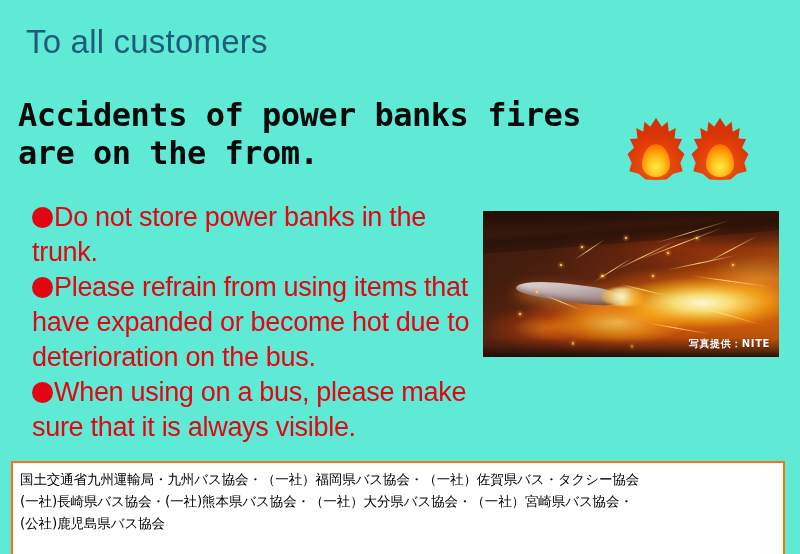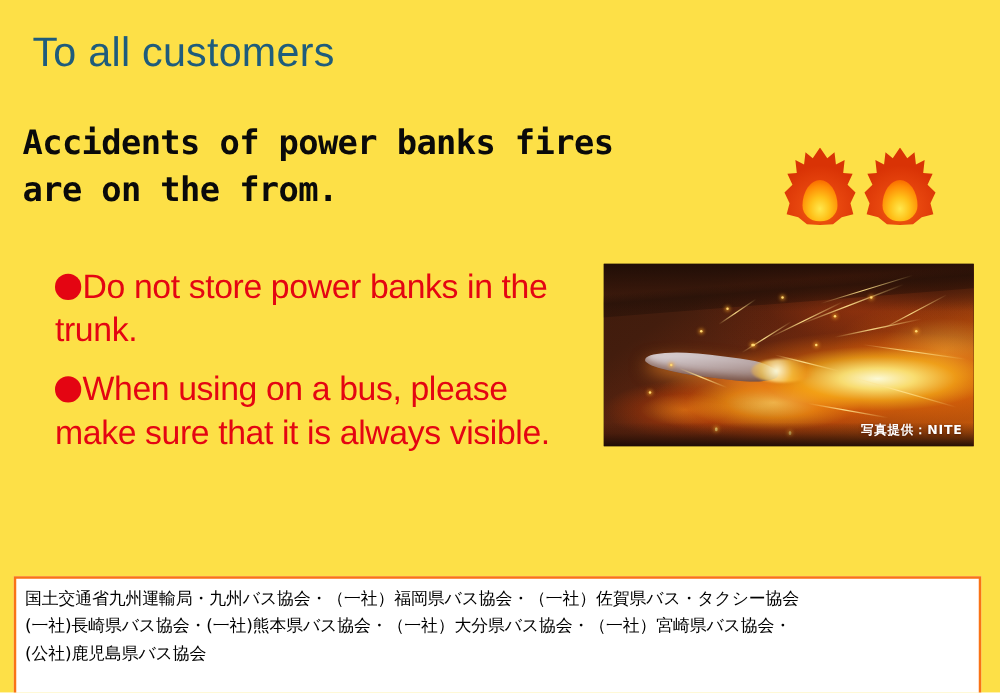--- a/index.html
+++ b/index.html
@@ -12,21 +12,21 @@
     height: 554px;
     position: relative;
     overflow: hidden;
     font-family: "Liberation Sans", sans-serif;
     -webkit-font-smoothing: antialiased;
   }
 
   .poster {
     position: absolute;
     inset: 0;
-    background: #fde047;
+    background: #5eead4;
   }
 
   
   .title {
     position: absolute;
     left: 26px;
     top: 24px;
     font-family: "Liberation Sans", sans-serif;
     font-size: 33px;
     font-weight: 400;
@@ -35,21 +35,21 @@
     white-space: nowrap;
     line-height: 1.1;
   }
 
   .headline {
     position: absolute;
     left: 18px;
     top: 96px;
     width: 700px;
     font-family: "DejaVu Sans Mono", "Liberation Mono", monospace;
-    font-size: 27px;
+    font-size: 32px;
     font-weight: 700;
     color: #0a0a0a;
     line-height: 38px;
     letter-spacing: -0.5px;
   }
   .headline .l2 { display: block; }
 
   
   .fire-pair {
     position: absolute;
@@ -94,21 +94,21 @@
     left: 32px;
     top: 200px;
     width: 450px;
     font-family: "Liberation Sans", sans-serif;
     font-size: 27px;
     font-weight: 400;
     color: #e40512;
     line-height: 35px;
     letter-spacing: -0.3px;
   }
-  .body-text p { margin: 12px; }
+  .body-text p { margin: 0; }
   .bullet-dot {
     display: inline-block;
     width: 21px;
     height: 21px;
     border-radius: 50%;
     background: #e40512;
     vertical-align: -2px;
     margin-right: 1px;
   }
 
@@ -271,20 +271,21 @@
       <span class="inner"></span>
     </span>
     <span class="flame">
       <span class="outer"></span>
       <span class="inner"></span>
     </span>
   </div>
 
   <div class="body-text">
     <p><span class="bullet-dot"></span><span>Do not store power banks in the trunk.</span></p>
+    <p><span class="bullet-dot"></span><span>Please refrain from using items that have expanded or become hot due to deterioration on the bus.</span></p>
     <p><span class="bullet-dot"></span><span>When using on a bus, please make sure that it is always visible.</span></p>
   </div>
 
   <div class="photo-wrap">
     <div class="photo"></div>
     <div class="photo-dark-top"></div>
     <div class="photo-bar"></div>
     <div class="battery"></div>
     <div class="battery-glow"></div>
     <div class="sparks">

